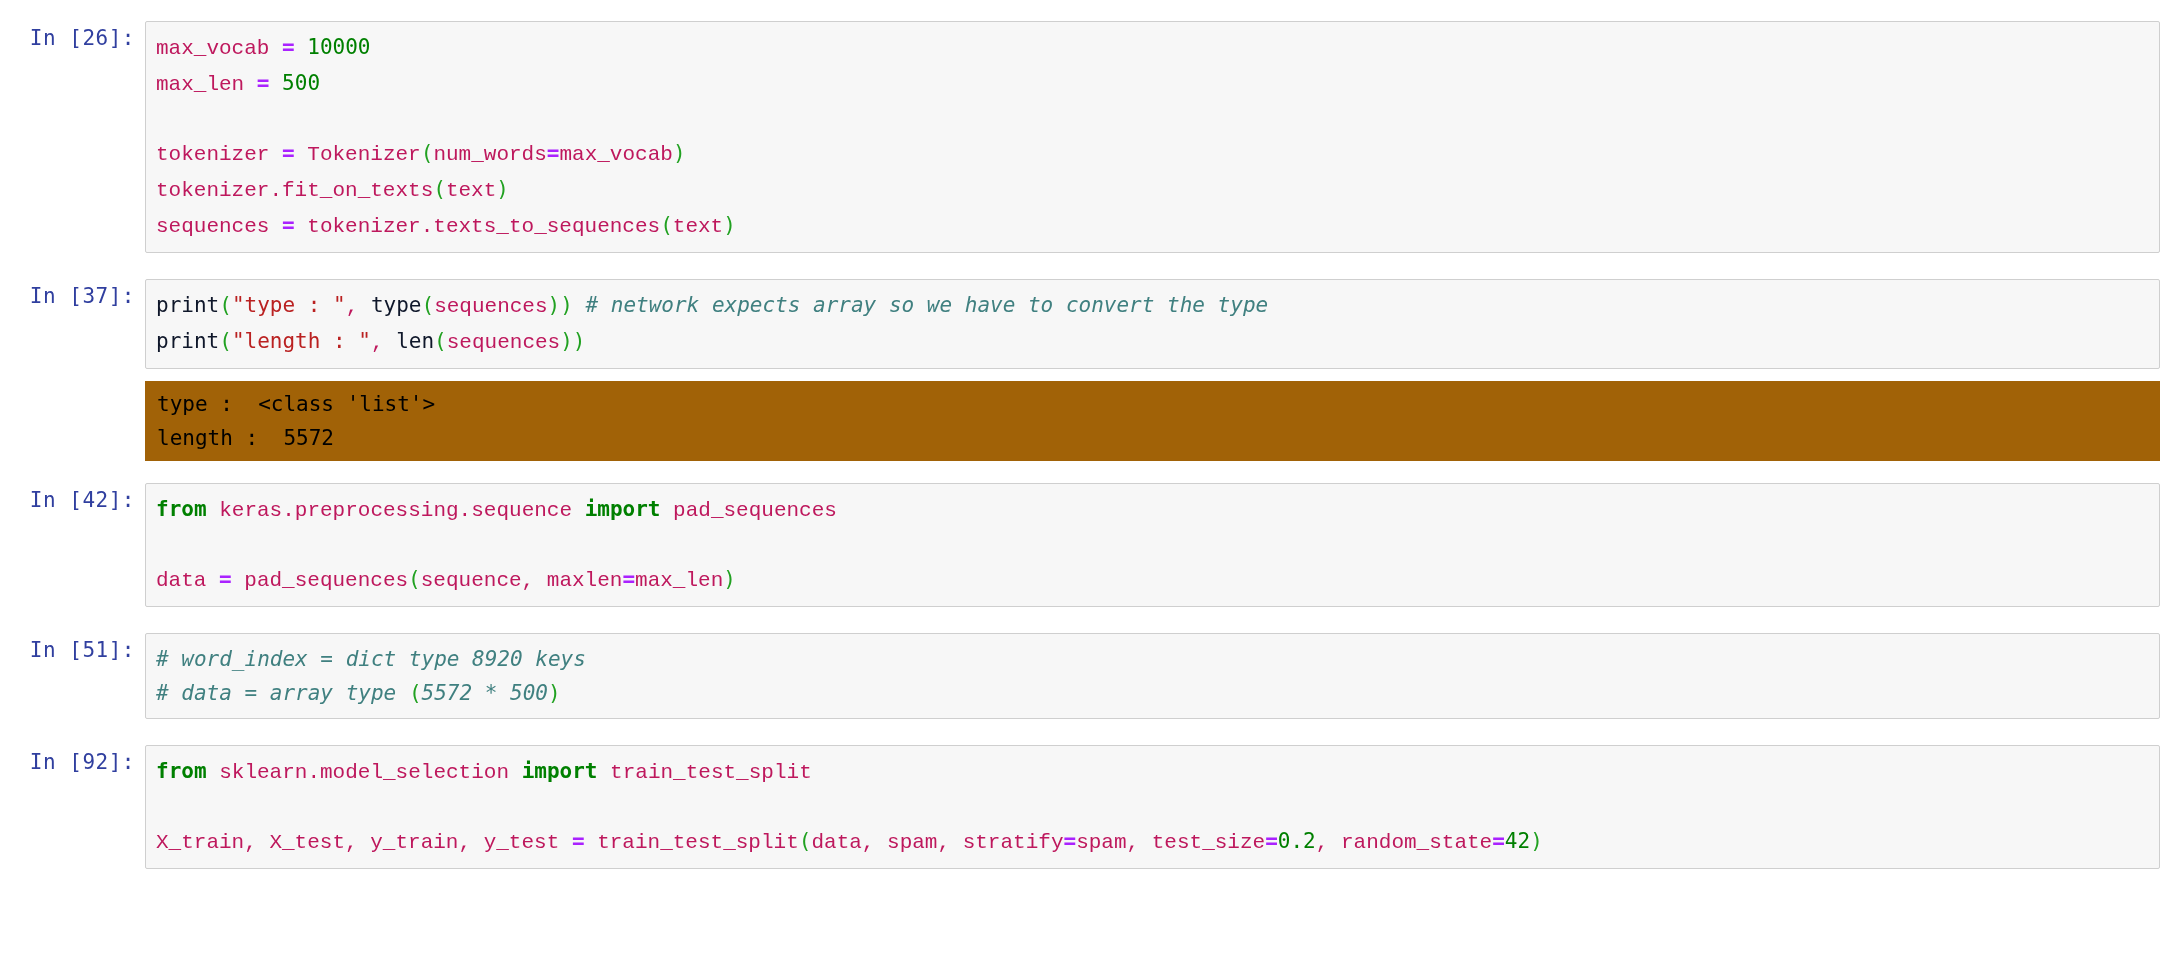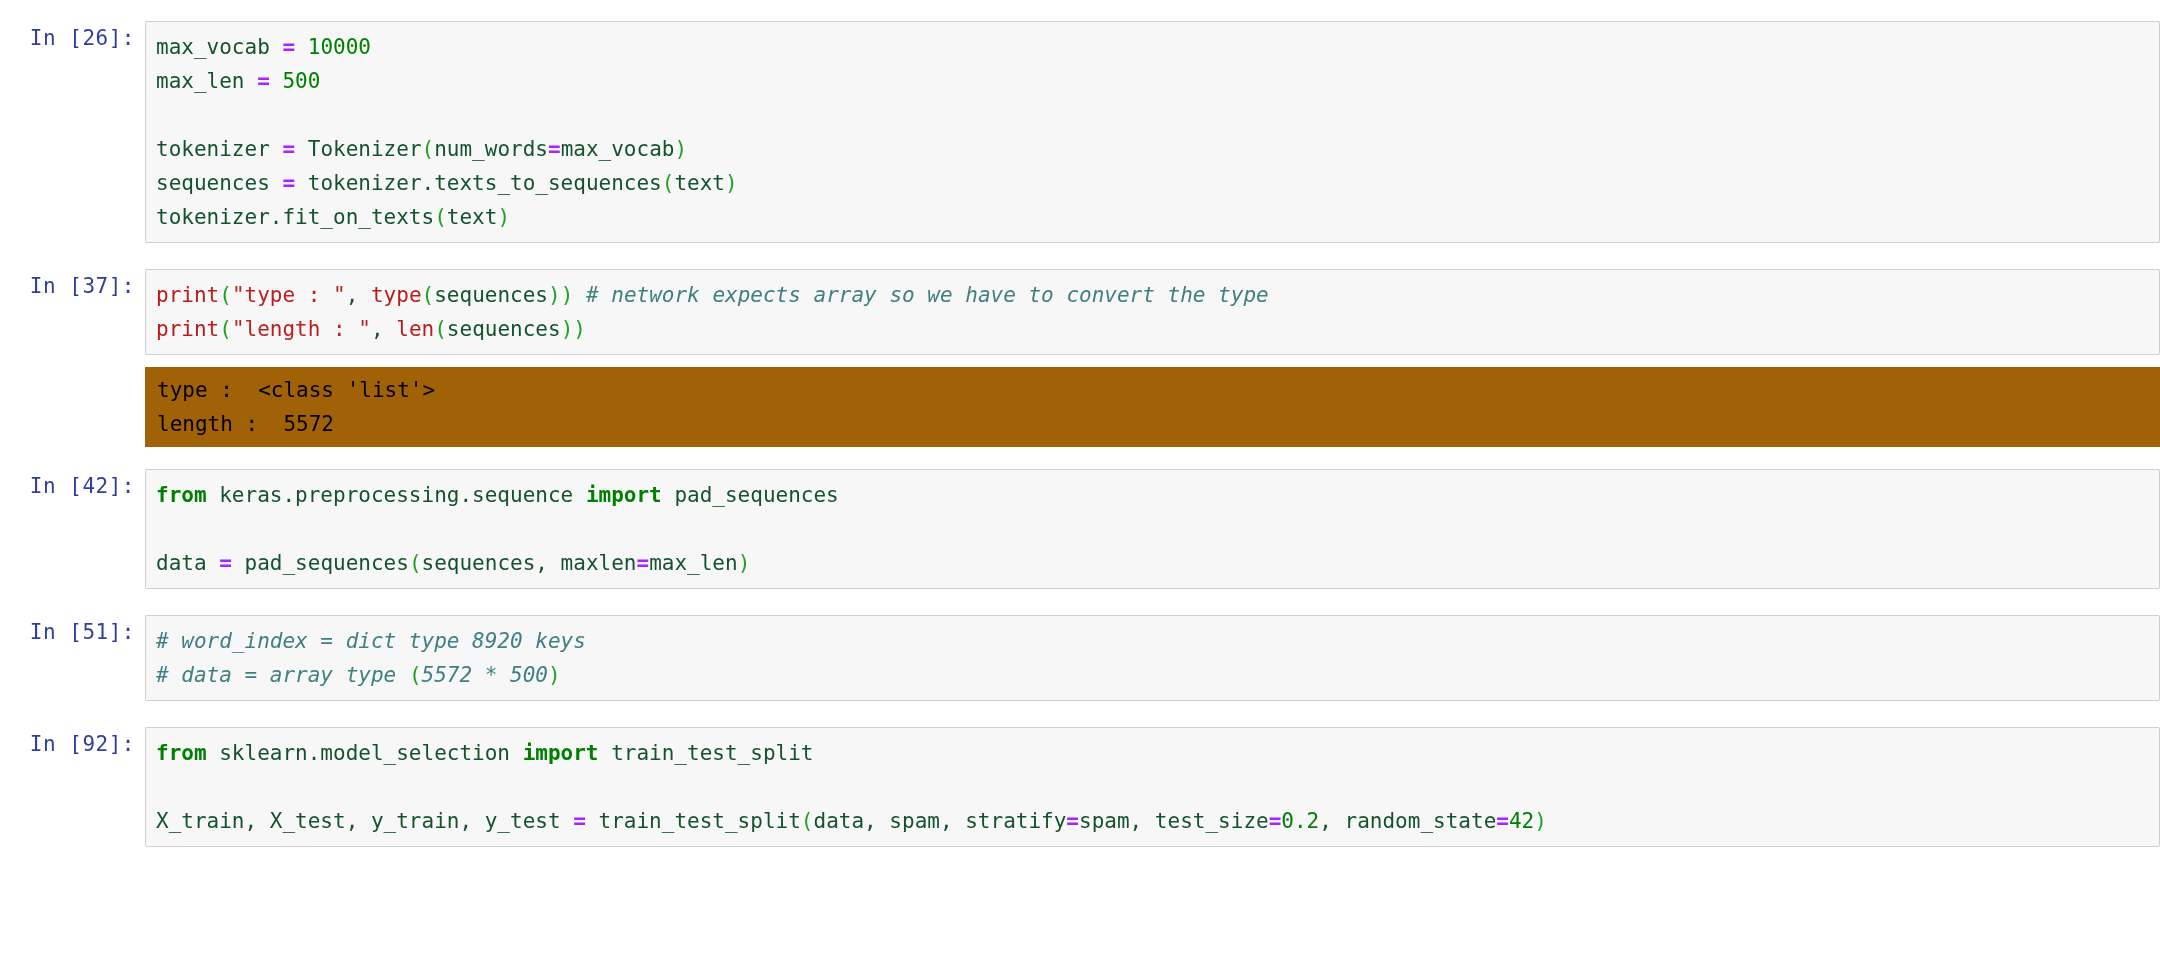--- a/index.html
+++ b/index.html
@@ -77,49 +77,49 @@
   .outline {
     font-family: "DejaVu Sans Mono", "Liberation Mono", monospace;
     font-size: 21px;
     line-height: 34px;
     white-space: pre;
     color: #000000;
   }
 
   
   .tok-kw   { color: #008000; font-weight: bold; }
-  .tok-bi   { color: #b91c1c; }
+  .tok-bi   { color: #0f172a; }
   .tok-str  { color: #BA2121; }
   .tok-num  { color: #008000; }
   .tok-op   { color: #AA22FF; font-weight: bold; }
   .tok-par  { color: #21A121; }
   .tok-com  { color: #408080; font-style: italic; }
-  .tok-pln  { color: #14532d; }
+  .tok-pln  { color: #be185d; font-family: Liberation Mono, monospace; }
 
   
   .gap-lg { height: 26px; }
   .gap-md { height: 22px; }
   .gap-sm { height: 12px; }
   .gap-top { height: 21px; }
 </style>
 </head>
 <body>
 
 <div class="notebook">
   <div class="gap-top"></div>
   <div id="cells-root">
       <div class="cell">
         <div class="prompt">In [26]:</div>
         <div class="input-area">
           <div class="codeline"><span class="tok-pln">max_vocab </span><span class="tok-op">=</span><span class="tok-pln"> </span><span class="tok-num">10000</span></div>
           <div class="codeline"><span class="tok-pln">max_len </span><span class="tok-op">=</span><span class="tok-pln"> </span><span class="tok-num">500</span></div>
           <div class="codeline blank">&nbsp;</div>
           <div class="codeline"><span class="tok-pln">tokenizer </span><span class="tok-op">=</span><span class="tok-pln"> Tokenizer</span><span class="tok-par">(</span><span class="tok-pln">num_words</span><span class="tok-op">=</span><span class="tok-pln">max_vocab</span><span class="tok-par">)</span></div>
+          <div class="codeline"><span class="tok-pln">tokenizer.fit_on_texts</span><span class="tok-par">(</span><span class="tok-pln">text</span><span class="tok-par">)</span></div>
           <div class="codeline"><span class="tok-pln">sequences </span><span class="tok-op">=</span><span class="tok-pln"> tokenizer.texts_to_sequences</span><span class="tok-par">(</span><span class="tok-pln">text</span><span class="tok-par">)</span></div>
-          <div class="codeline"><span class="tok-pln">tokenizer.fit_on_texts</span><span class="tok-par">(</span><span class="tok-pln">text</span><span class="tok-par">)</span></div>
         </div>
       </div>
       <div class="gap-lg"></div>
       <div class="cell">
         <div class="prompt">In [37]:</div>
         <div class="input-area">
           <div class="codeline"><span class="tok-bi">print</span><span class="tok-par">(</span><span class="tok-str">"type : "</span><span class="tok-pln">, </span><span class="tok-bi">type</span><span class="tok-par">(</span><span class="tok-pln">sequences</span><span class="tok-par">))</span><span class="tok-pln"> </span><span class="tok-com"># network expects array so we have to convert the type</span></div>
           <div class="codeline"><span class="tok-bi">print</span><span class="tok-par">(</span><span class="tok-str">"length : "</span><span class="tok-pln">, </span><span class="tok-bi">len</span><span class="tok-par">(</span><span class="tok-pln">sequences</span><span class="tok-par">))</span></div>
         </div>
       </div>
@@ -130,21 +130,21 @@
           <div class="outline">type :  &lt;class 'list'&gt;</div>
           <div class="outline">length :  5572</div>
         </div>
       </div>
       <div class="gap-md"></div>
       <div class="cell">
         <div class="prompt">In [42]:</div>
         <div class="input-area">
           <div class="codeline"><span class="tok-kw">from</span><span class="tok-pln"> keras.preprocessing.sequence </span><span class="tok-kw">import</span><span class="tok-pln"> pad_sequences</span></div>
           <div class="codeline blank">&nbsp;</div>
-          <div class="codeline"><span class="tok-pln">data </span><span class="tok-op">=</span><span class="tok-pln"> pad_sequences</span><span class="tok-par">(</span><span class="tok-pln">sequences, maxlen</span><span class="tok-op">=</span><span class="tok-pln">max_len</span><span class="tok-par">)</span></div>
+          <div class="codeline"><span class="tok-pln">data </span><span class="tok-op">=</span><span class="tok-pln"> pad_sequences</span><span class="tok-par">(</span><span class="tok-pln">sequence, maxlen</span><span class="tok-op">=</span><span class="tok-pln">max_len</span><span class="tok-par">)</span></div>
         </div>
       </div>
       <div class="gap-lg"></div>
       <div class="cell">
         <div class="prompt">In [51]:</div>
         <div class="input-area">
           <div class="codeline"><span class="tok-com"># word_index = dict type 8920 keys</span></div>
           <div class="codeline"><span class="tok-com"># data = array type </span><span class="tok-par">(</span><span class="tok-com">5572 * 500</span><span class="tok-par">)</span></div>
         </div>
       </div>

